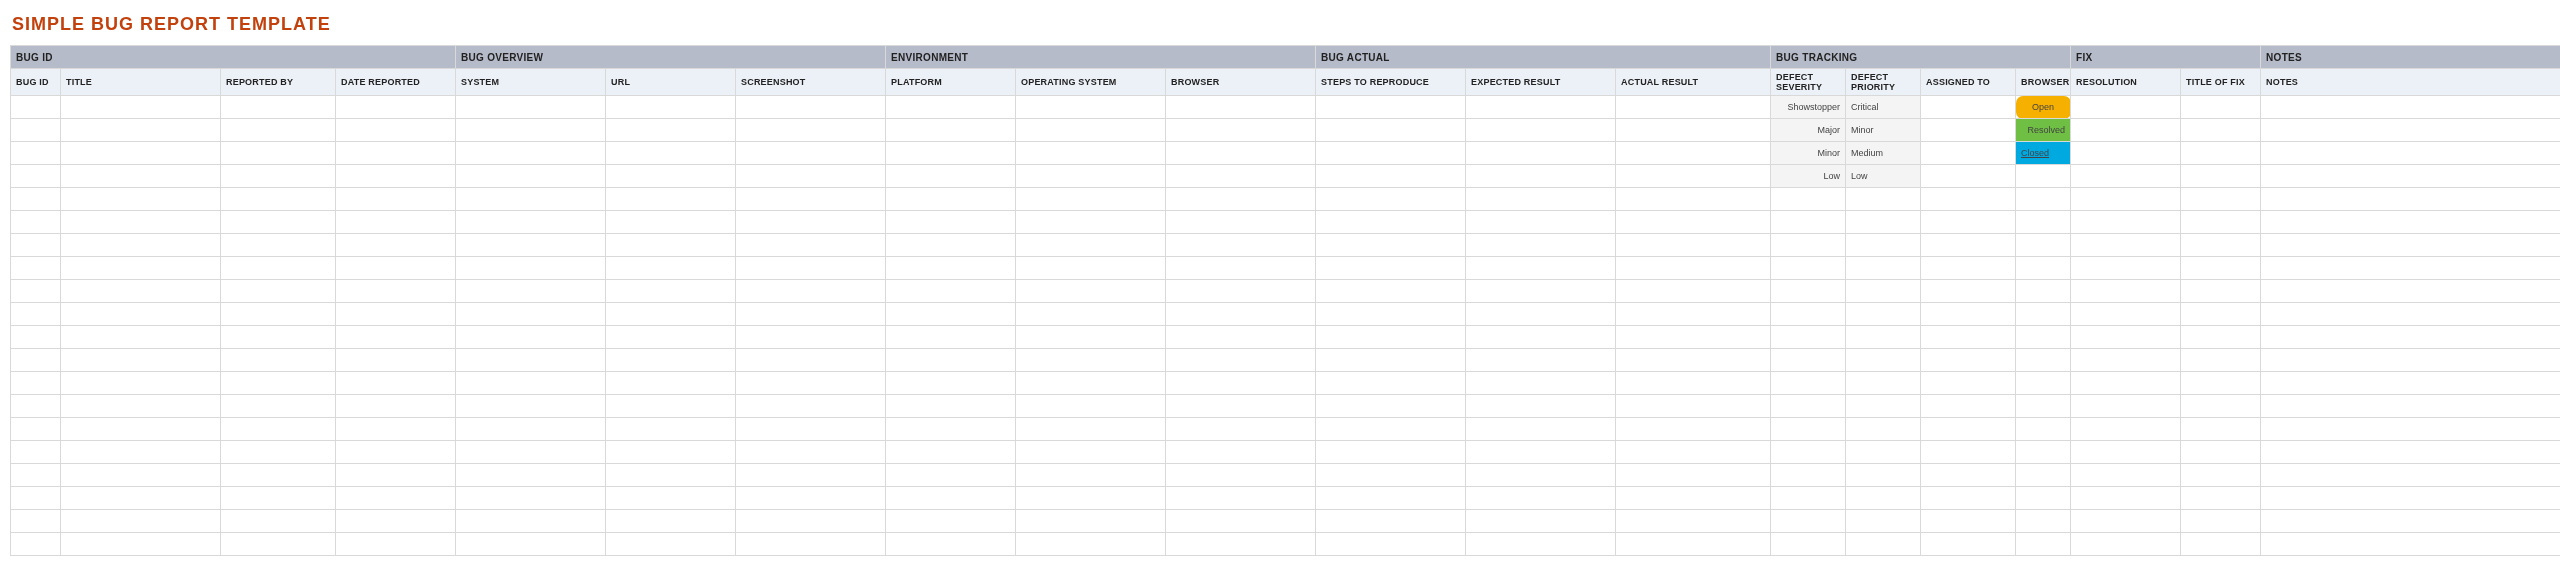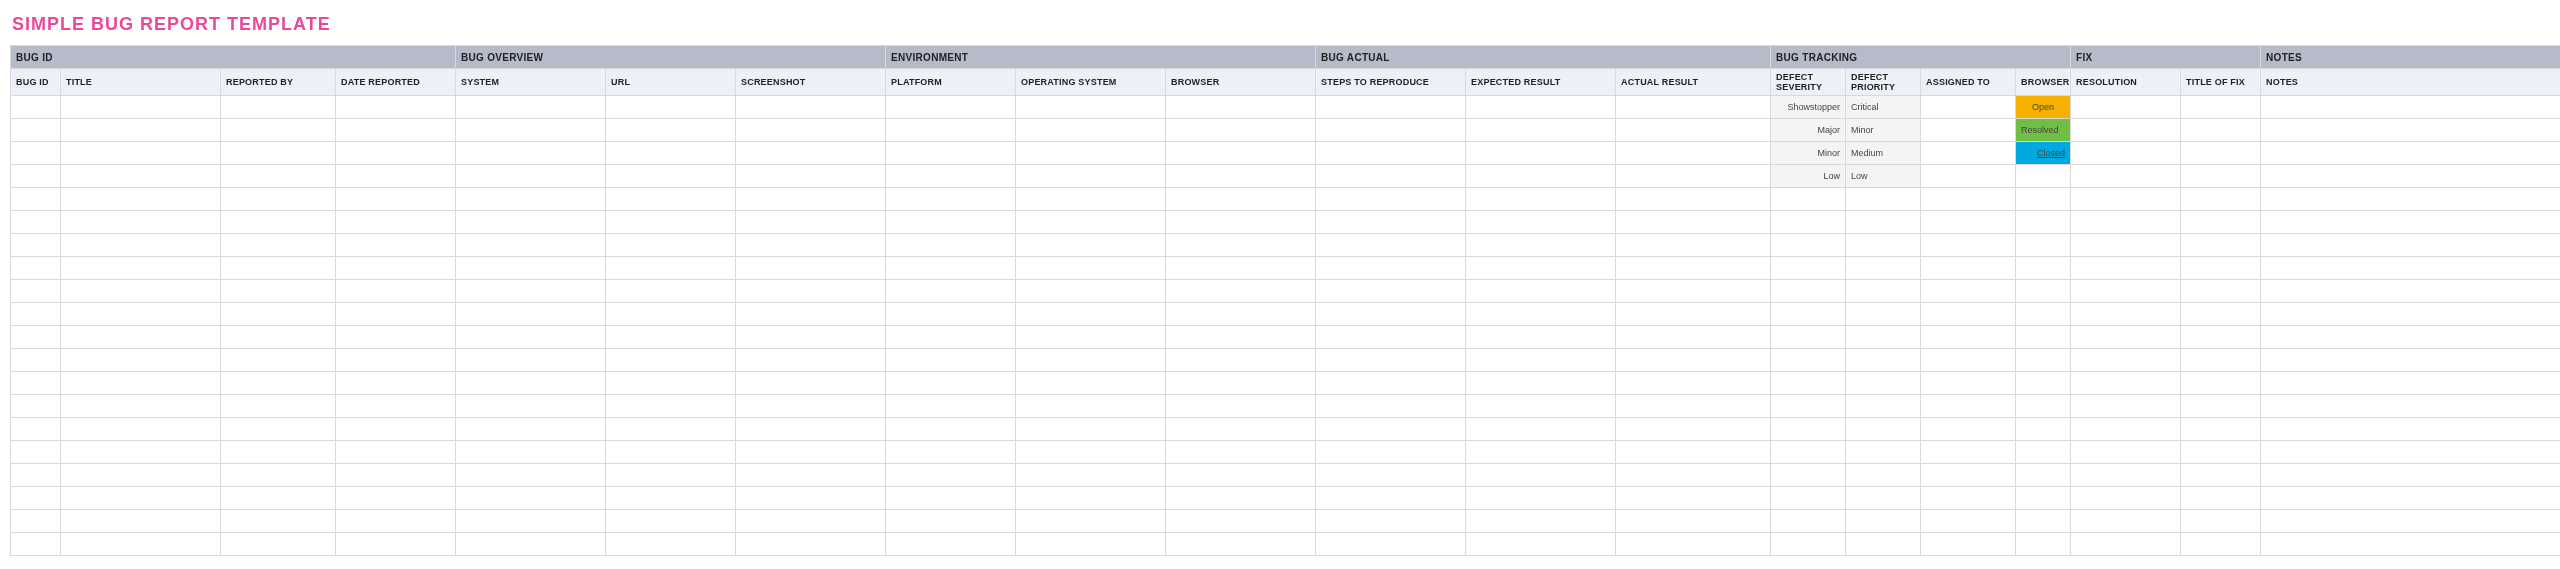--- a/index.html
+++ b/index.html
@@ -5,21 +5,21 @@
   * { box-sizing: border-box; margin: 0; padding: 0; }
   body {
     font-family: Arial, Helvetica, sans-serif;
     background: #fff;
     padding: 14px 10px;
     width: 2560px;
   }
   .title {
     font-size: 18px;
     font-weight: 700;
-    color: #ec4899;
+    color: #c2410c;
     letter-spacing: 1px;
     margin-bottom: 10px;
     padding-left: 2px;
   }
   table {
     border-collapse: collapse;
     table-layout: fixed;
     width: 2540px;
   }
   td, th {
@@ -45,23 +45,23 @@
     font-size: 9px;
     letter-spacing: 0.2px;
   }
   .data-row td {
     background: #fff;
     color: #444;
     font-size: 9px;
   }
   .severity-cell { background: #f4f4f4 !important; color: #555; text-align: right; }
   .priority-cell { background: #f4f4f4 !important; color: #555; }
-  .status-open     { background: #f6b100 !important; color: #fff; text-align: center; }
-  .status-resolved { background: #6fbf44 !important; color: #fff; text-align: left; }
-  .status-closed   { background: #00a9e0 !important; color: #fff; text-align: right; text-decoration: underline; }
+  .status-open     { background: #f6b100 !important; color: #fff; text-align: center; border-radius: 7px; }
+  .status-resolved { background: #6fbf44 !important; color: #fff; text-align: right; }
+  .status-closed   { background: #00a9e0 !important; color: #fff; text-align: left; text-decoration: underline; }
   
   col.c0  { width: 50px;  }
   col.c1  { width: 160px; }
   col.c2  { width: 115px; }
   col.c3  { width: 120px; }
   col.c4  { width: 150px; }
   col.c5  { width: 130px; }
   col.c6  { width: 150px; }
   col.c7  { width: 130px; }
   col.c8  { width: 150px; }

